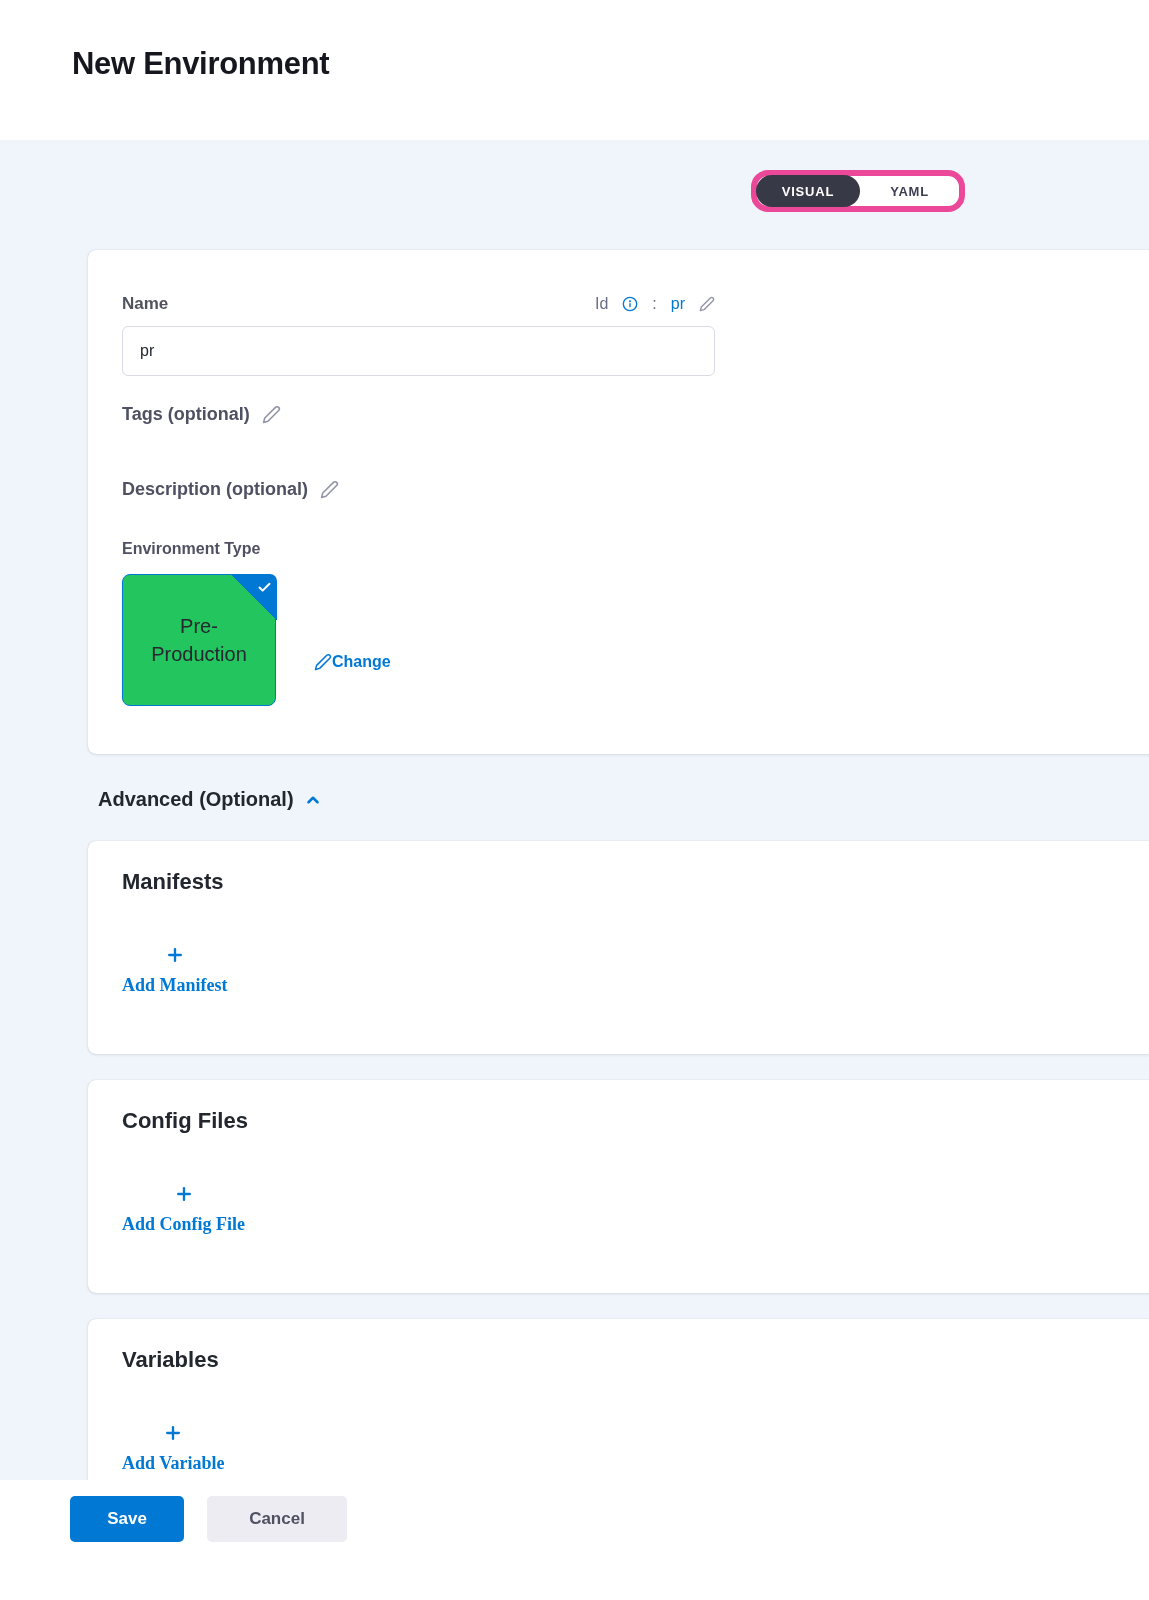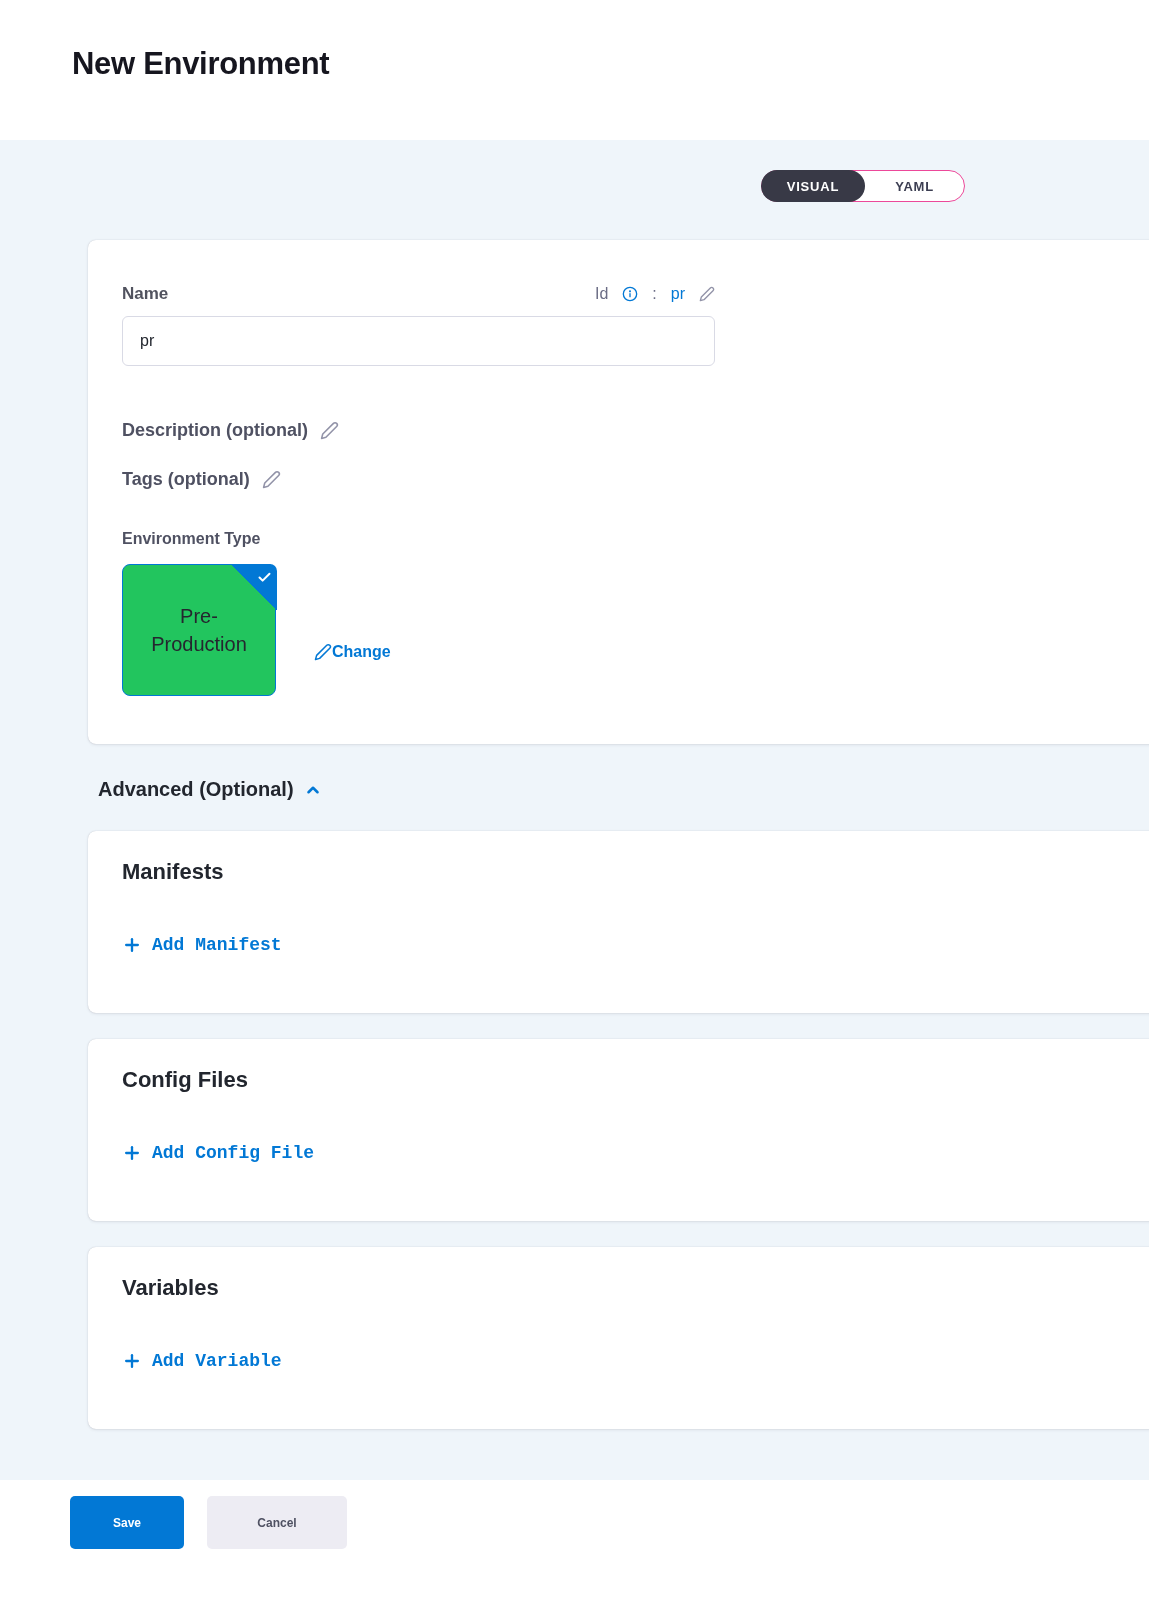--- a/index.html
+++ b/index.html
@@ -7,21 +7,21 @@
     width:1149px;height:1600px;overflow:hidden;background:#ffffff;
     font-family:"Liberation Sans","DejaVu Sans",sans-serif;
     -webkit-font-smoothing:antialiased;
   }
   
   .page-header{height:140px;box-sizing:border-box;}
   .page-title{margin:0;padding:46px 0 0 72px;font-size:31px;font-weight:700;color:#16161f;letter-spacing:-.3px;}
   
   .form-section{background:#eff5fa;height:1340px;box-sizing:border-box;}
   .toggle-row{display:flex;justify-content:flex-end;padding:30px 184px 0 0;}
-  .view-toggle{position:relative;display:flex;align-items:center;height:30px;background:#fff;border:1px solid #ec4899;border-radius:17px;}
+  .view-toggle{position:relative;display:flex;align-items:center;height:30px;background:#fff;border:6px solid #ec4899;border-radius:17px;}
   .seg{display:flex;align-items:center;height:32px;border-radius:17px;font-size:13px;font-weight:700;letter-spacing:.8px;cursor:pointer;box-sizing:border-box;}
   .seg-dark{background:#383946;color:#ffffff;margin:-1px 0 -1px -1px;padding:0 26px;}
   .seg-light{color:#3c3e52;padding:0 30px;}
   
   .card{background:#ffffff;border-radius:8px;margin-left:88px;margin-right:-20px;
         box-shadow:0 0 1px rgba(40,41,61,.25),0 1px 3px rgba(96,97,112,.14);}
   .details-card{margin-top:38px;padding:44px 40px 48px 34px;box-sizing:border-box;}
   .name-row{width:593px;display:flex;justify-content:space-between;align-items:center;}
   .field-label{font-size:17px;font-weight:600;color:#51535f;}
   .id-line{display:flex;align-items:center;gap:14px;font-size:16px;color:#6b6d85;}
@@ -46,24 +46,24 @@
     font-size:16px;font-weight:700;cursor:pointer;background:none;border:none;font-family:inherit;padding:0;}
   
   .advanced-row{display:flex;align-items:center;gap:10px;margin:34px 0 0 98px;font-size:20px;
     font-weight:700;color:#22262e;cursor:pointer;width:max-content;}
   
   .section-card{padding:28px 34px 58px 34px;box-sizing:border-box;}
   .section-card.first{margin-top:30px;}
   .section-card.rest{margin-top:26px;}
   .section-title{font-size:22px;font-weight:700;color:#22262e;}
   .add-link{display:flex;align-items:center;gap:10px;margin-top:50px;color:#0278d5;font-size:18px;
-    font-weight:700;cursor:pointer;background:none;border:none;font-family:Liberation Mono, monospace;padding:0;width:max-content;}
+    font-weight:700;cursor:pointer;background:none;border:none;font-family:Liberation Serif, serif;padding:0;width:max-content;flex-direction:column;}
   
   .page-footer{height:120px;box-sizing:border-box;padding:16px 0 0 70px;display:flex;gap:23px;background:#fff;}
-  .btn{height:53px;border:none;border-radius:5px;font-size:12px;font-weight:700;font-family:inherit;cursor:pointer;}
+  .btn{height:46px;border:none;border-radius:5px;font-size:17px;font-weight:700;font-family:inherit;cursor:pointer;}
   .btn-save{width:114px;background:#0278d5;color:#ffffff;}
   .btn-cancel{width:140px;background:#edecf3;color:#4f5162;}
   svg{display:block;}
 </style>
 </head>
 <body>
 
 <div class="page-header">
   <h1 class="page-title">New Environment</h1>
 </div>
@@ -93,31 +93,31 @@
         <span class="id-value">pr</span>
         <span class="icon-btn pencil-gray">
           <svg width="16" height="16" viewBox="0 0 24 24" fill="none" stroke="currentColor" stroke-width="2" stroke-linejoin="round">
             <path d="M17 3a2.8 2.8 0 1 1 4 4L7.5 20.5 2 22l1.5-5.5L17 3z"></path>
           </svg>
         </span>
       </span>
     </div>
     <input class="name-input" type="text" value="pr" style="">
 
-    <div class="opt-row first">
-      <span>Description (optional)</span>
+    <div class="opt-row second">
+      <span>Tags (optional)</span>
       <span class="icon-btn pencil-gray">
         <svg width="19" height="19" viewBox="0 0 24 24" fill="none" stroke="currentColor" stroke-width="2" stroke-linejoin="round">
           <path d="M17 3a2.8 2.8 0 1 1 4 4L7.5 20.5 2 22l1.5-5.5L17 3z"></path>
         </svg>
       </span>
     </div>
 
-    <div class="opt-row second">
-      <span>Tags (optional)</span>
+    <div class="opt-row first">
+      <span>Description (optional)</span>
       <span class="icon-btn pencil-gray">
         <svg width="19" height="19" viewBox="0 0 24 24" fill="none" stroke="currentColor" stroke-width="2" stroke-linejoin="round">
           <path d="M17 3a2.8 2.8 0 1 1 4 4L7.5 20.5 2 22l1.5-5.5L17 3z"></path>
         </svg>
       </span>
     </div>
 
     <div class="env-label">Environment Type</div>
 
     <div class="tile-row">

